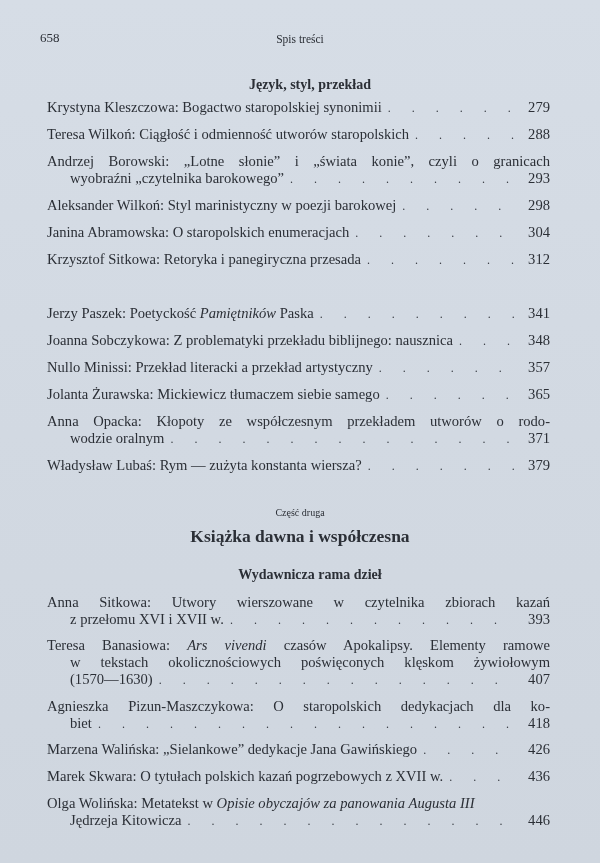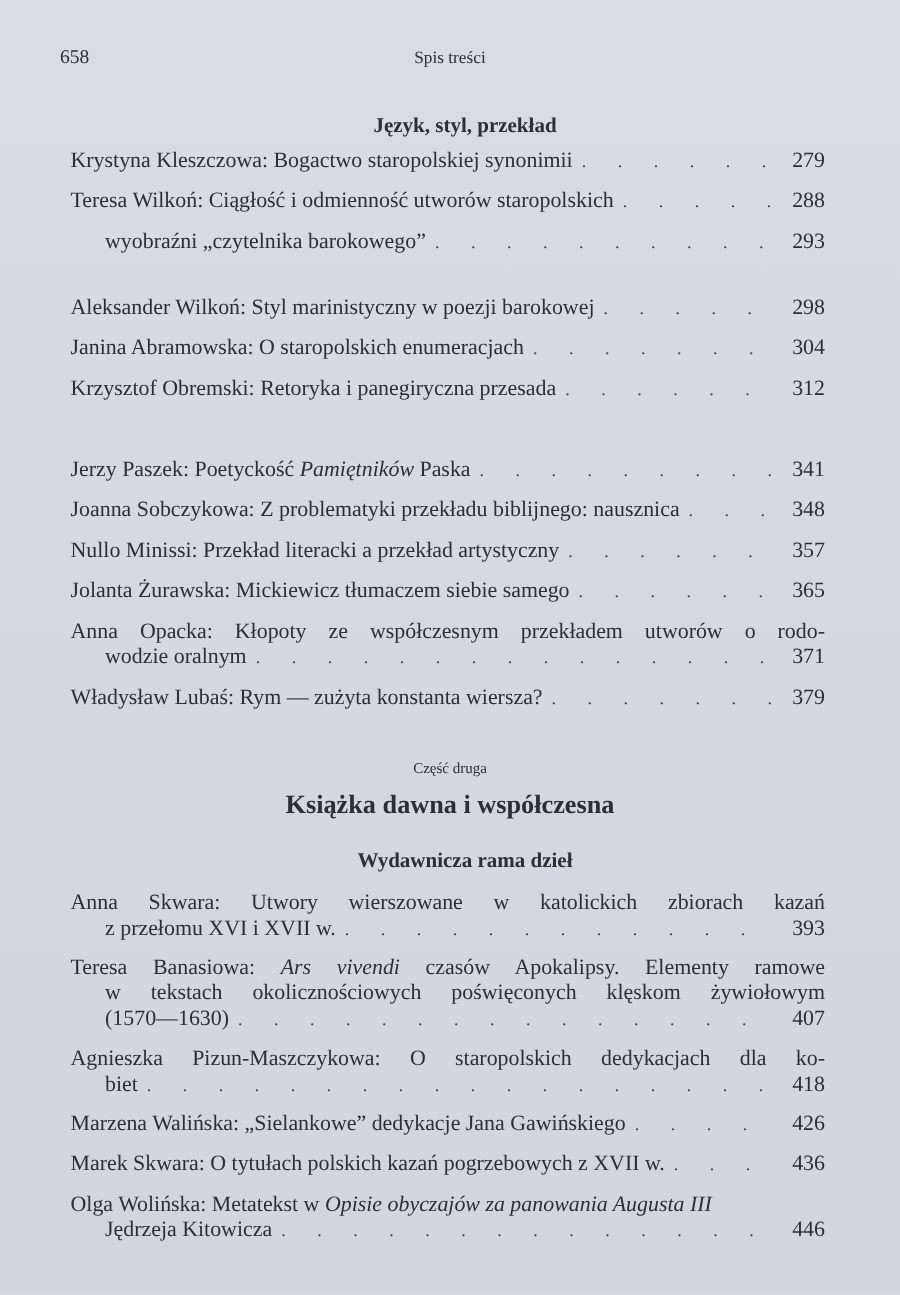--- a/index.html
+++ b/index.html
@@ -50,20 +50,23 @@
 
   <div class="entry" style="top:126px;">
     <div class="line">
         <span class="text">Teresa Wilkoń: Ciągłość i odmienność utworów staropolskich</span>
         <span class="leader"></span>
         <span class="pg">288</span>
       </div>
   </div>
 
   <div class="entry" style="top:153px;">
+    <div class="line">
+        <span class="text justify">Andrzej Borowski: „Lotne słonie” i „świata konie”, czyli o granicach</span>
+      </div>
     <div class="line cont">
         <span class="text">wyobraźni „czytelnika barokowego”</span>
         <span class="leader"></span>
         <span class="pg">293</span>
       </div>
   </div>
 
   <div class="entry" style="top:197px;">
     <div class="line">
         <span class="text">Aleksander Wilkoń: Styl marinistyczny w poezji barokowej</span>
@@ -75,21 +78,21 @@
   <div class="entry" style="top:224px;">
     <div class="line">
         <span class="text">Janina Abramowska: O staropolskich enumeracjach</span>
         <span class="leader"></span>
         <span class="pg">304</span>
       </div>
   </div>
 
   <div class="entry" style="top:251px;">
     <div class="line">
-        <span class="text">Krzysztof Obremski: Retoryka i panegiryczna przesada</span>
+        <span class="text">Krzysztof Sitkowa: Retoryka i panegiryczna przesada</span>
         <span class="leader"></span>
         <span class="pg">312</span>
       </div>
   </div>
 
 
   <div class="entry" style="top:305px;">
     <div class="line">
         <span class="text"><span>Jerzy Paszek: Poetyckość </span><i>Pamiętników</i><span> Paska</span></span>
         <span class="leader"></span>
@@ -139,21 +142,21 @@
         <span class="pg">379</span>
       </div>
   </div>
 
   <div class="part-label" style="top:507px;">Część druga</div>
   <div class="part-title" style="top:526px;">Książka dawna i współczesna</div>
   <div class="section-heading" style="top:567px;">Wydawnicza rama dzieł</div>
 
   <div class="entry" style="top:594px;">
     <div class="line">
-        <span class="text justify">Anna Skwara: Utwory wierszowane w katolickich zbiorach kazań</span>
+        <span class="text justify">Anna Sitkowa: Utwory wierszowane w czytelnika zbiorach kazań</span>
       </div>
     <div class="line cont">
         <span class="text">z przełomu XVI i XVII w.</span>
         <span class="leader"></span>
         <span class="pg">393</span>
       </div>
   </div>
 
   <div class="entry" style="top:637px;">
     <div class="line">

